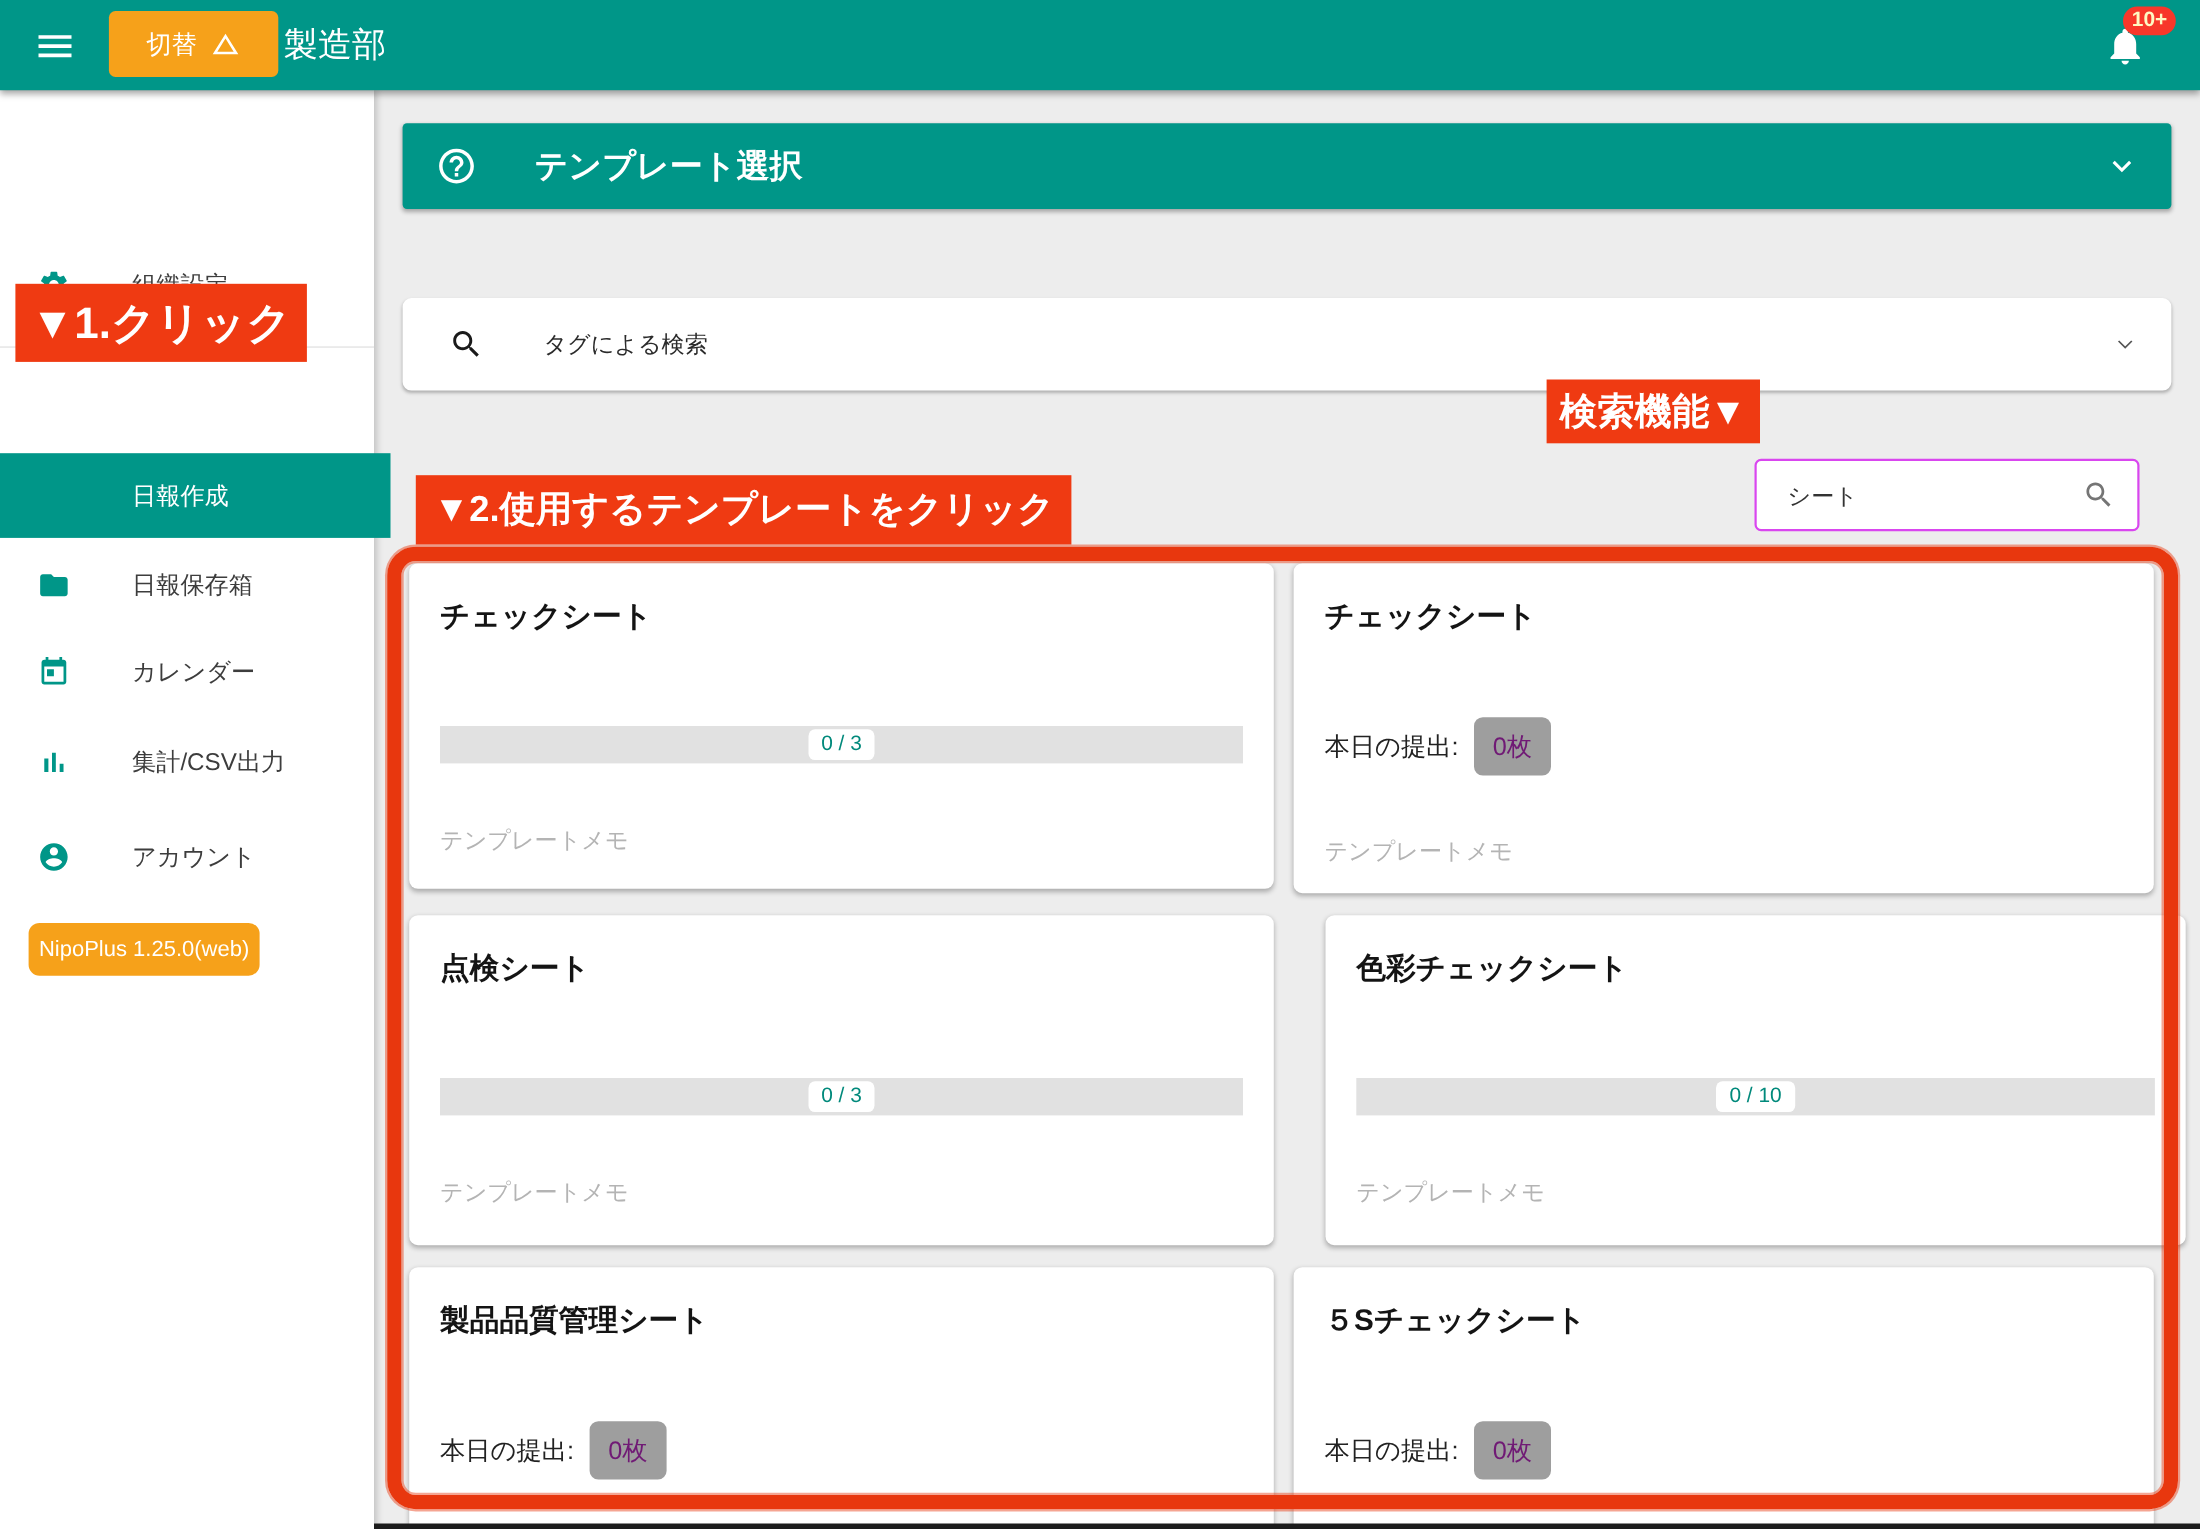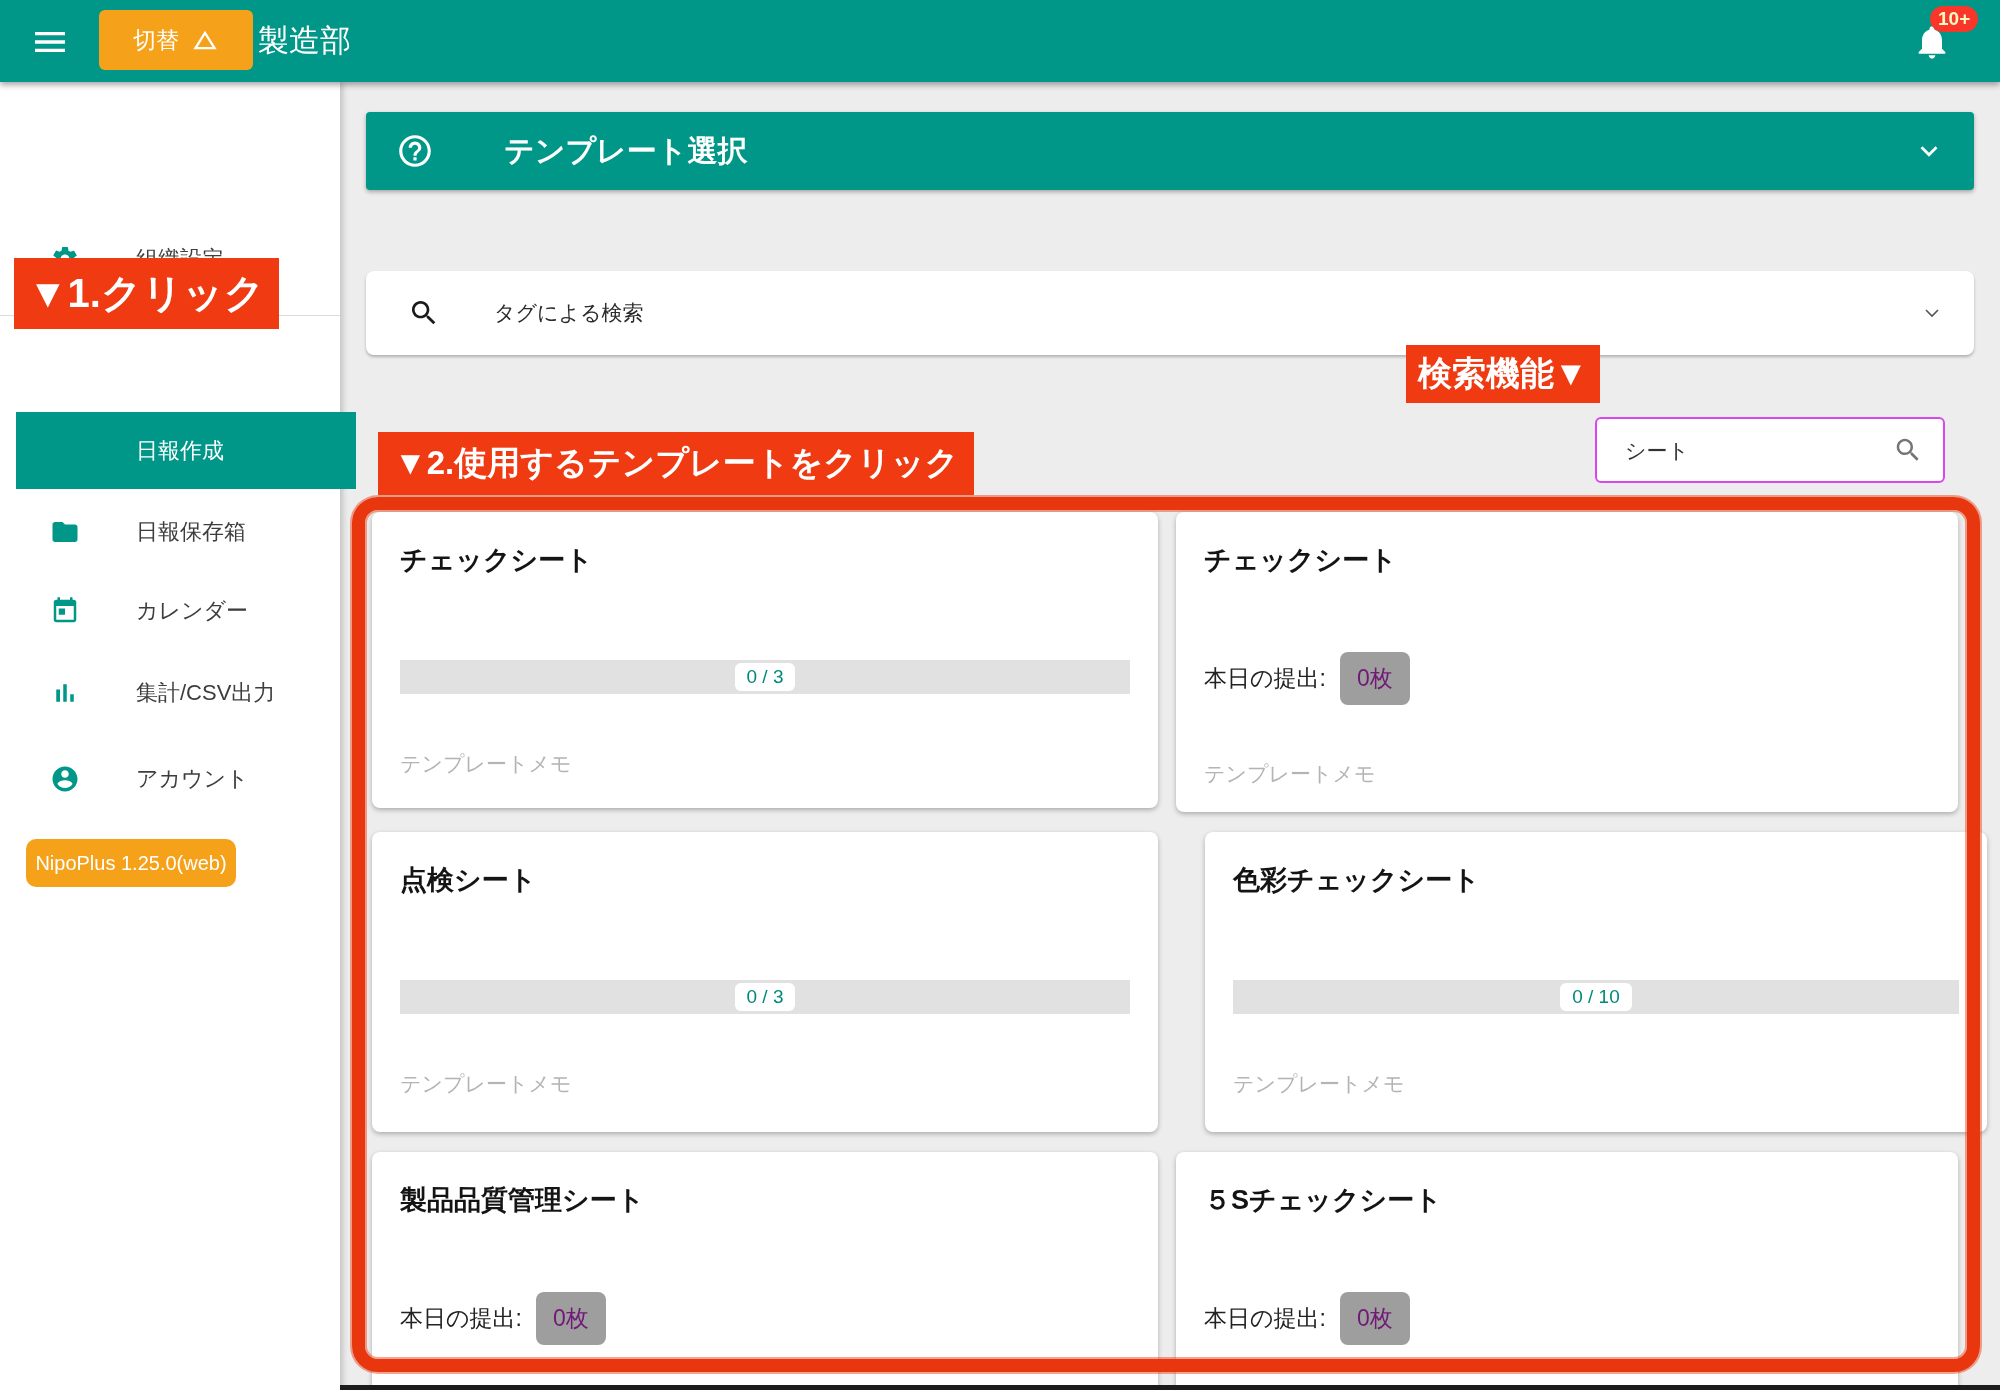--- a/index.html
+++ b/index.html
@@ -30,22 +30,22 @@
     left:1930px;top:6px;height:26px;min-width:30px;padding:0 8px;
     background:#f8372a;border-radius:13px;color:#fef9c3;font-size:19px;
     font-weight:bold;display:flex;align-items:center;justify-content:center;z-index:41;
   }
 
   
   .sidebar{
     left:0;top:82px;width:340px;height:1308px;background:#fff;
     box-shadow:3px 0 6px rgba(0,0,0,.18);z-index:20;
   }
-  .side-row{position:absolute;left:16px;width:340px;height:56px;display:flex;
-    align-items:center;cursor:pointer;}
+  .side-row{position:absolute;left:0;width:316px;height:56px;display:flex;
+    align-items:center;cursor:pointer;padding-left:39px;}
   .side-row .icon{position:absolute;left:34px;width:30px;height:30px;}
   .side-row .lbl{position:absolute;left:120px;font-size:22px;color:#3d3d3d;}
   .side-row.selected{height:77px;background:#009688;}
   .side-row.selected .lbl{color:#fff;}
   .side-divider{position:absolute;left:0;top:233px;width:340px;height:1px;
     background:#dcdcdc;}
   .version-btn{
     left:26px;top:757px;width:210px;height:48px;border-radius:10px;
     background:#f6a11a;color:#fff;font-size:20px;display:flex;
     align-items:center;justify-content:center;cursor:pointer;
@@ -61,21 +61,21 @@
   .note-2{left:378px;top:432px;padding:9px 16px;font-size:33px;}
   .note-search{left:1406px;top:345px;padding:6px 12px;font-size:34px;}
 
   
   .banner{
     left:366px;top:112px;width:1608px;height:78px;background:#009688;
     border-radius:4px;box-shadow:0 2px 4px rgba(0,0,0,.3);cursor:pointer;z-index:5;
   }
   .banner .help{position:absolute;left:30px;top:20px;width:38px;height:38px;}
   .banner .btitle{position:absolute;left:120px;top:0;height:78px;display:flex;
-    align-items:center;color:#fff;font-size:30px;font-weight:bold;margin-left:18px;}
+    align-items:center;color:#fff;font-size:30px;font-weight:bold;}
   .banner .chev{position:absolute;right:28px;top:22px;width:34px;height:34px;}
 
   .tag-search{
     left:366px;top:271px;width:1608px;height:84px;background:#fff;
     border-radius:8px;box-shadow:0 2px 3px rgba(0,0,0,.25);cursor:pointer;z-index:5;
   }
   .tag-search .mag{position:absolute;left:42px;top:26px;width:32px;height:32px;}
   .tag-search .tlabel{position:absolute;left:128px;top:0;height:84px;display:flex;
     align-items:center;font-size:21px;color:#2b2b2b;}
   .tag-search .thin-chev{position:absolute;right:30px;top:30px;width:24px;height:24px;}

